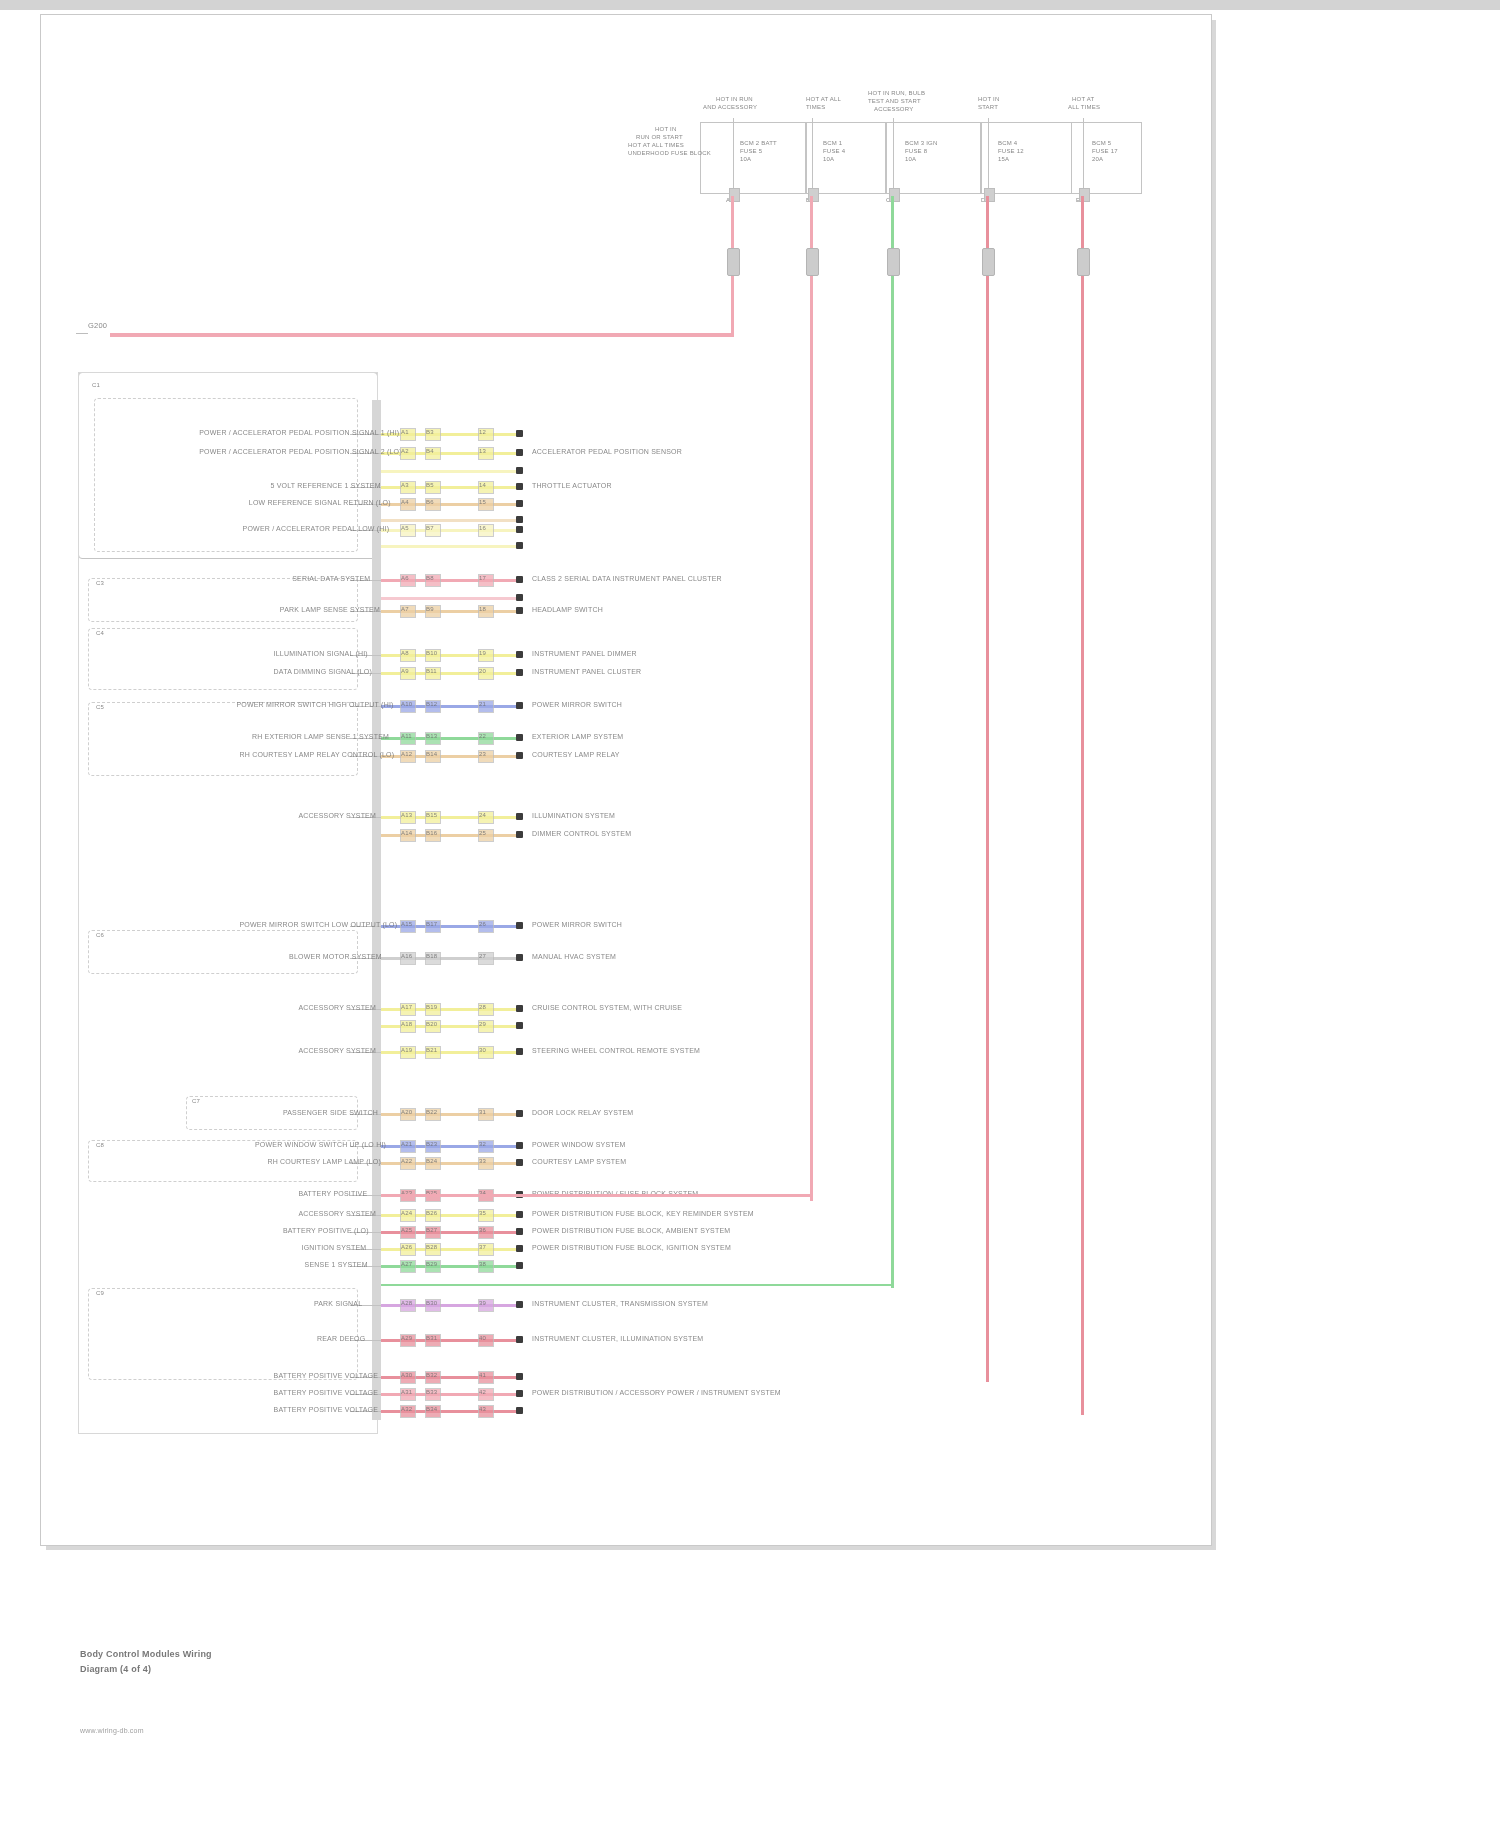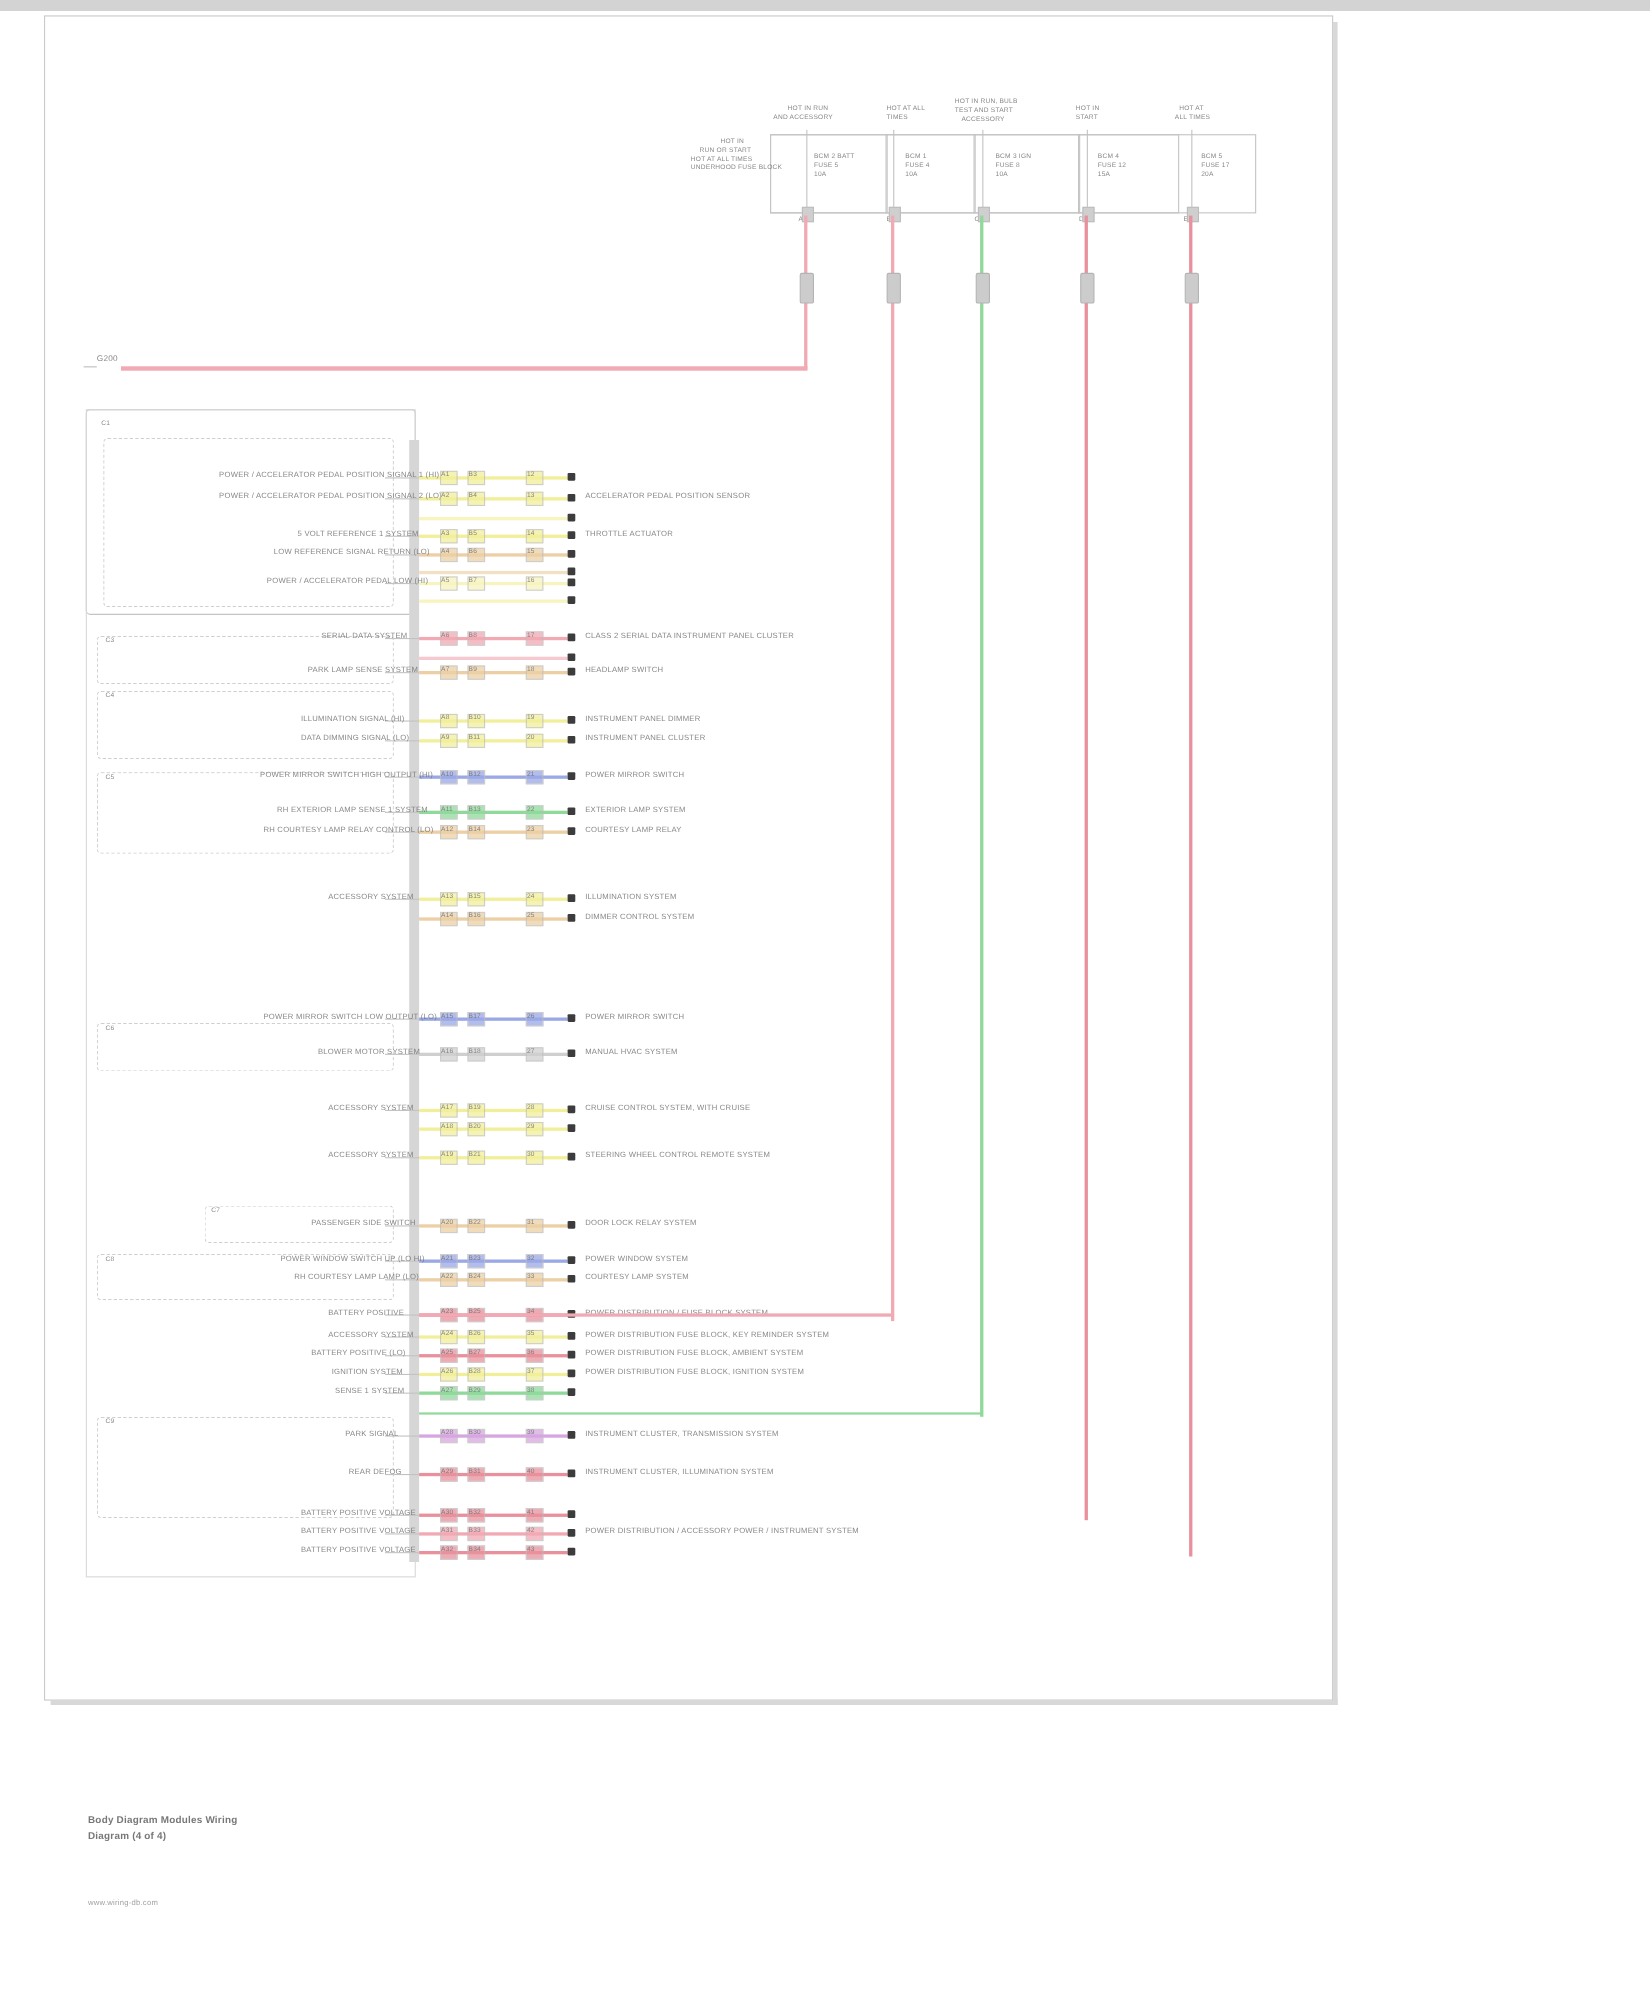--- a/index.html
+++ b/index.html
@@ -528,18 +528,18 @@
       <div class="txt tiny" style="left: 479px; top: 1406px;">43</div>
       <div class="dot sq" style="left: 516px; top: 1407px;"></div>
     </div>
 
   <div>
     <div class="wire" style="left: 381px; top: 1194px; width: 431px; background: rgb(241, 169, 180);"></div>
     <div class="wire thin" style="left: 381px; top: 1284px; width: 512px; background: rgb(143, 217, 154);"></div>
   </div>
 
   <div>
-    <div class="txt title" style="left:80px;top:1650px;">Body Diagram Modules Wiring</div>
+    <div class="txt title" style="left:80px;top:1650px;">Body Control Modules Wiring</div>
     <div class="txt title" style="left:80px;top:1665px;">Diagram (4 of 4)</div>
     <div class="txt foot" style="left:80px;top:1727px;">www.wiring-db.com</div>
   </div>
 
 </div>
 
 </body></html>

